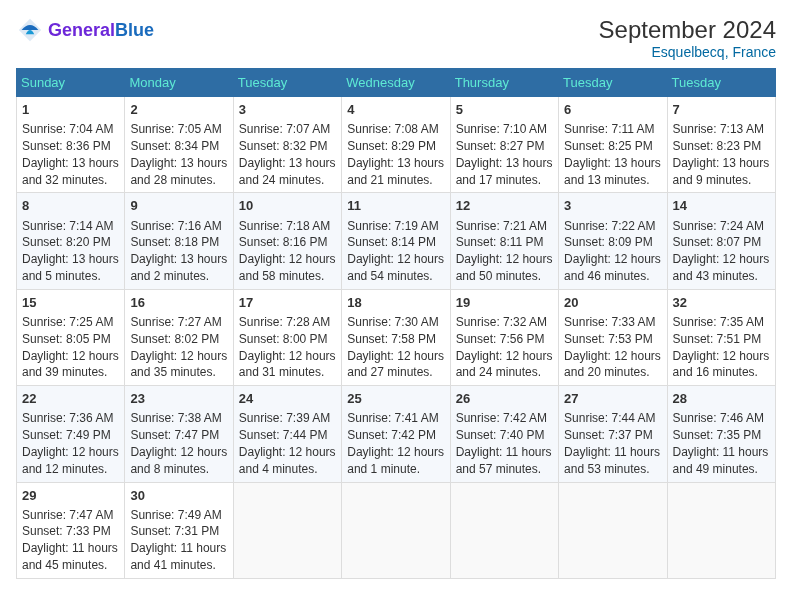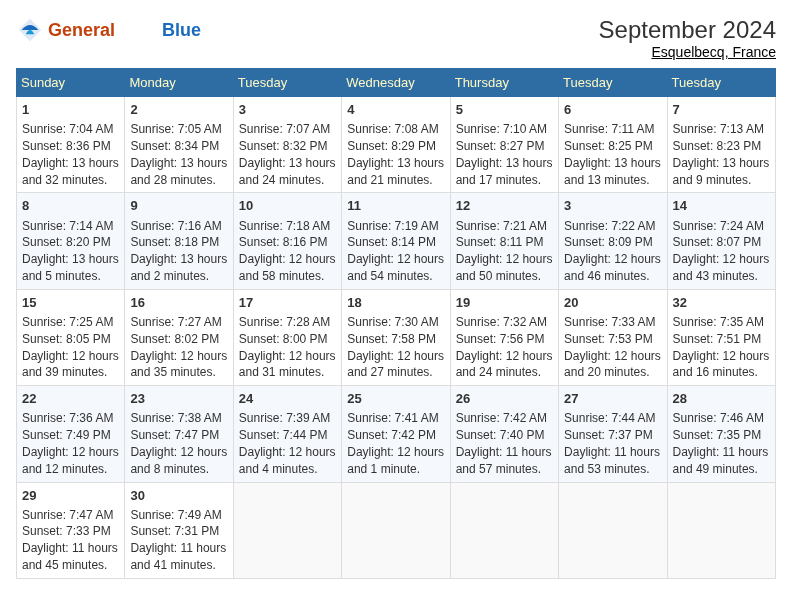--- a/index.html
+++ b/index.html
@@ -17,55 +17,53 @@
       margin-bottom: 8px;
     }
     .logo {
       display: flex;
       align-items: center;
       gap: 4px;
     }
     .logo-text-general {
       font-size: 18px;
       font-weight: bold;
-      color: #c2410c;
+      color: #6d28d9;
       line-height: 1;
     }
     .logo-text-blue {
       font-size: 18px;
       font-weight: bold;
       color: #1a6bbd;
       line-height: 1;
-      margin-left: 47px;
     }
     .logo-icon {
       width: 28px;
       height: 28px;
     }
     .title-area {
       text-align: right;
     }
     .month-title {
       font-size: 24px;
       font-weight: normal;
       color: #333;
     }
     .location {
       font-size: 14px;
-      color: #000000;
-      text-decoration: underline;
+      color: #0369a1;
     }
     .calendar-table {
       width: 100%;
       border-collapse: collapse;
       font-size: 11px;
     }
     .calendar-table th {
       background-color: #2e6da4;
-      color: #fef9c3;
+      color: #5eead4;
       padding: 6px 4px;
       text-align: left;
       font-size: 13px;
       font-weight: normal;
       border: 1px solid #2e6da4;
     }
     .calendar-table td {
       vertical-align: top;
       padding: 4px 5px;
       border: 1px solid #ddd;

